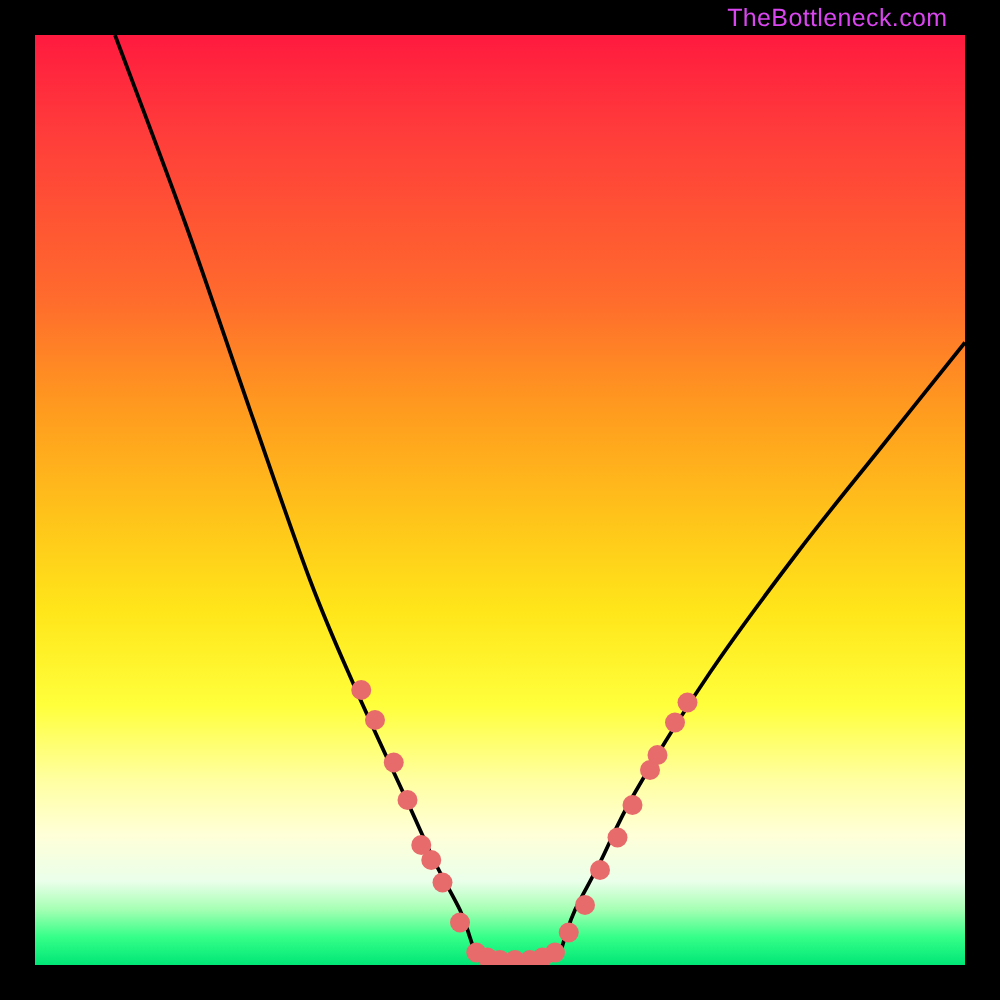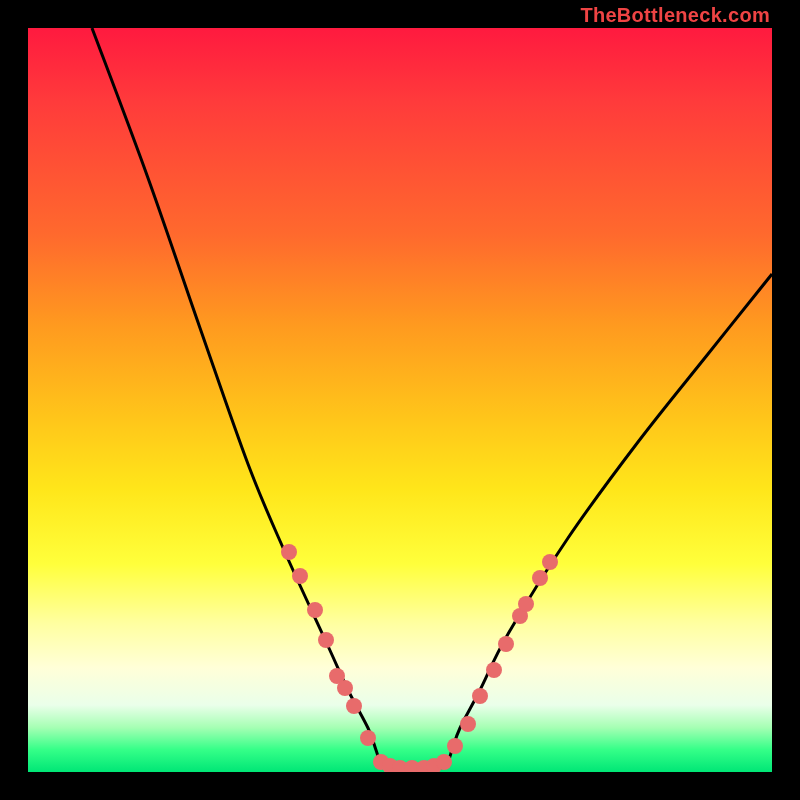--- a/index.html
+++ b/index.html
@@ -35,24 +35,24 @@
       #ffffd8 86%,
       #eaffea 91%,
       #a6ffb4 94%,
       #35ff88 97%,
       #00e676 100%
     );
   }
   .attrib {
     position: absolute;
     top: 4px;
-    right: 30px;
+    right: 42px;
     font-size: 20px;
-    font-weight: 700;
-    color: #ef4444;
+    font-weight: 400;
+    color: #d946ef;
     letter-spacing: 0.3px;
   }
   svg.curve {
     position: absolute;
     left: 0;
     top: 0;
     width: 744px;
     height: 744px;
     pointer-events: none;
   }

